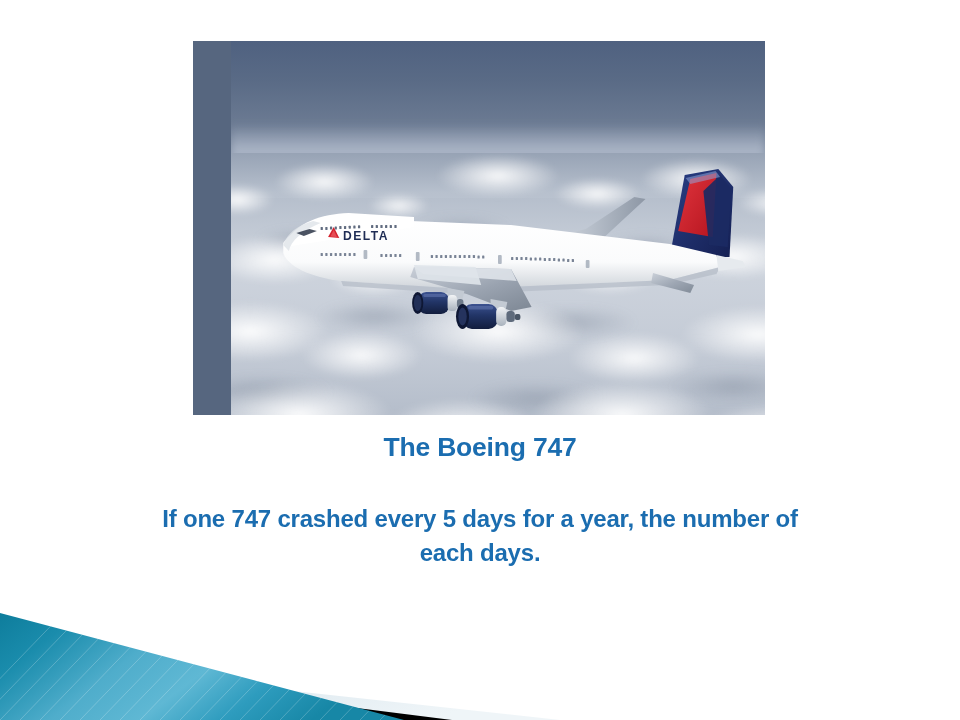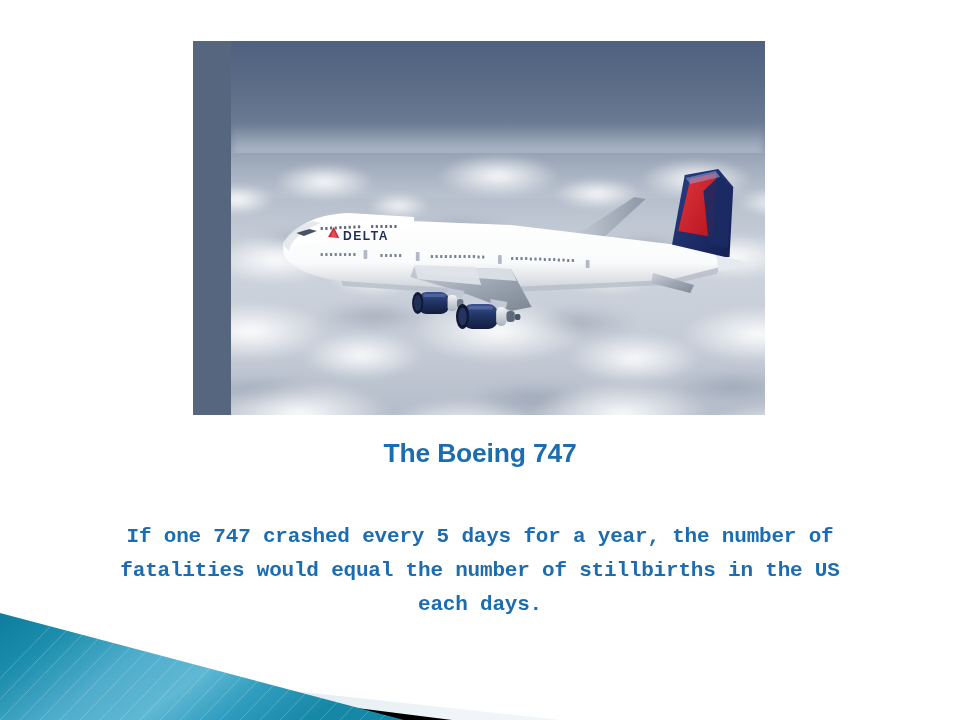--- a/index.html
+++ b/index.html
@@ -126,24 +126,24 @@
     top: 428px;
     width: 960px;
     text-align: center;
     color: #1B6DB0;
     font-family: "Liberation Sans", sans-serif;
     font-weight: bold;
     font-size: 26.5px;
     line-height: 34px;
     letter-spacing: -0.2px;
   }
-  .caption .para { margin: 8px; }
+  .caption .para { margin: 2px; }
   .caption .gap { height: 34px; }
   .caption .line { display: block; white-space: nowrap; }
-  .para2 .line { font-size: 21px; font-family: Liberation Mono, monospace; }
+  .para2 .line { font-size: 24px; }
 
   
   .corner-deco {
     position: absolute;
     left: 0;
     bottom: 0;
     width: 620px;
     height: 135px;
     pointer-events: none;
   }
@@ -345,21 +345,20 @@
     </div>
   </div>
 
   <div class="caption">
     <div class="para para1">
       <span class="line">The Boeing 747</span>
     </div>
     <div class="gap"></div>
     <div class="para para2">
       <span class="line">If one 747 crashed every 5 days for a year, the number of</span>
-      <span class="line">fatalities would equal the number of stillbirths in the US</span>
       <span class="line">each days.</span>
     </div>
   </div>
 
   <svg class="corner-deco" viewBox="0 0 620 135" preserveAspectRatio="none">
     <defs>
       <linearGradient id="tealG" x1="0" y1="0" x2="1" y2="0.35">
         <stop offset="0%" stop-color="#0E7D9C"></stop>
         <stop offset="18%" stop-color="#1A8CAC"></stop>
         <stop offset="42%" stop-color="#4FADCB"></stop>

